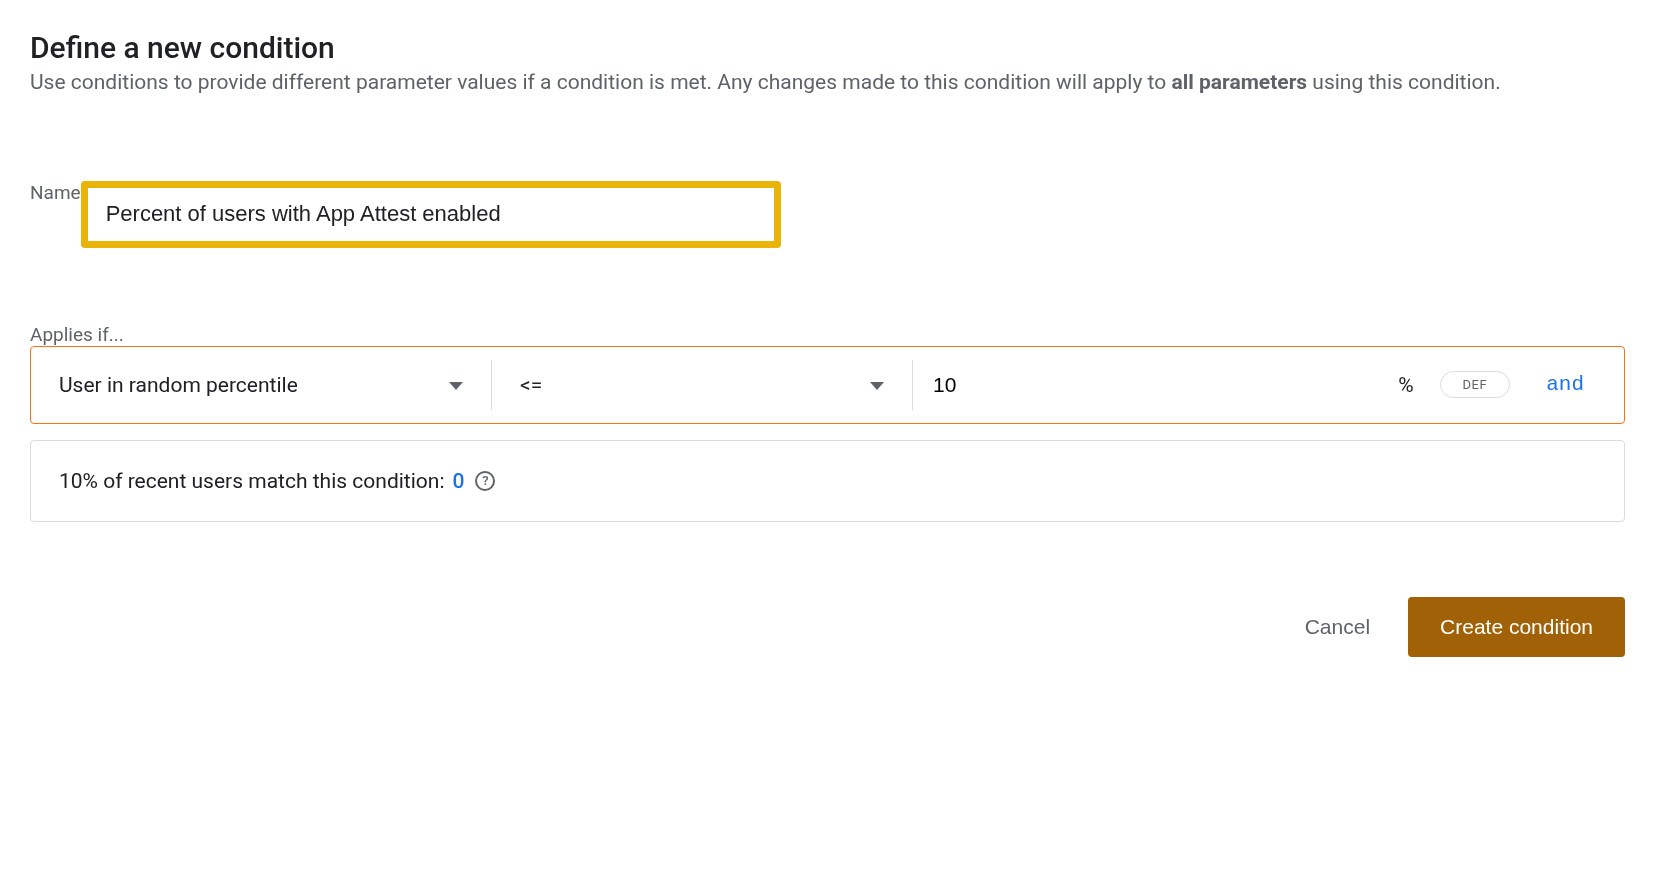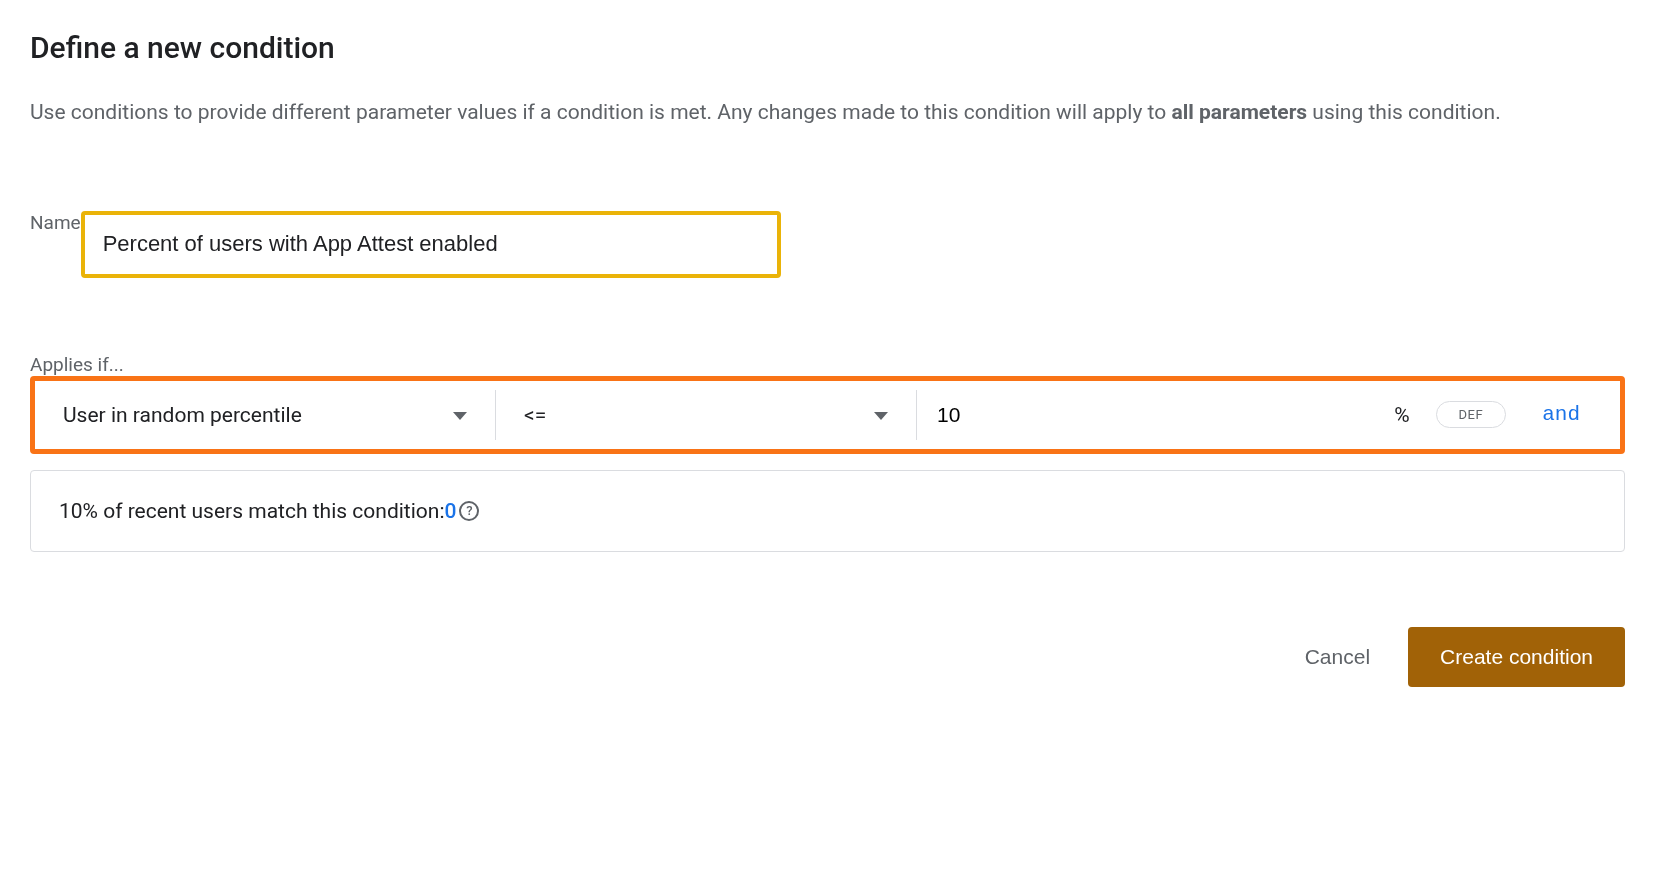--- a/index.html
+++ b/index.html
@@ -10,21 +10,20 @@
     body {
       font-family: 'Roboto', 'Helvetica Neue', Arial, sans-serif;
       padding: 30px;
       color: #202124;
       background: #fff;
     }
     .page-title {
       font-size: 30px;
       font-weight: 500;
       color: #202124;
-      margin-bottom: 30px;
     }
     .description {
       font-size: 21px;
       color: #5f6368;
       line-height: 1.7;
       margin-bottom: 80px;
     }
     .description b {
       font-weight: 700;
       color: #5f6368;
@@ -42,21 +41,21 @@
       font-size: 19px;
       color: #5f6368;
       margin-bottom: 14px;
     }
     .name-input {
       width: 700px;
       height: 67px;
       padding: 0 18px;
       font-size: 22px;
       color: #202124;
-      border: 4px solid #eab308;
+      border: 7px solid #eab308;
       border-radius: 4px;
       outline: none;
     }
     .color-select {
       width: 130px;
       height: 67px;
       background: #3c85d8;
       border: none;
       border-radius: 4px;
       display: flex;
@@ -70,21 +69,21 @@
       fill: #fff;
     }
     .applies-label {
       font-size: 19px;
       color: #5f6368;
       margin-bottom: 14px;
     }
     .condition-row {
       display: flex;
       align-items: center;
-      border: 5px solid #f97316;
+      border: 1px solid #f97316;
       border-radius: 4px;
       height: 78px;
       margin-bottom: 16px;
     }
     .condition-type {
       display: flex;
       align-items: center;
       justify-content: space-between;
       padding: 0 28px;
       width: 460px;
@@ -151,21 +150,21 @@
       padding: 0 40px 0 0;
       cursor: pointer;
       font-family: Liberation Mono, monospace;
     }
     .match-box {
       border: 1px solid #dadce0;
       border-radius: 4px;
       padding: 28px;
       display: flex;
       align-items: center;
-      gap: 0;
+      gap: 8px;
       margin-bottom: 75px;
     }
     .match-text {
       font-size: 21px;
       color: #202124;
     }
     .match-count {
       font-size: 21px;
       color: #1a73e8;
       font-weight: 500;

